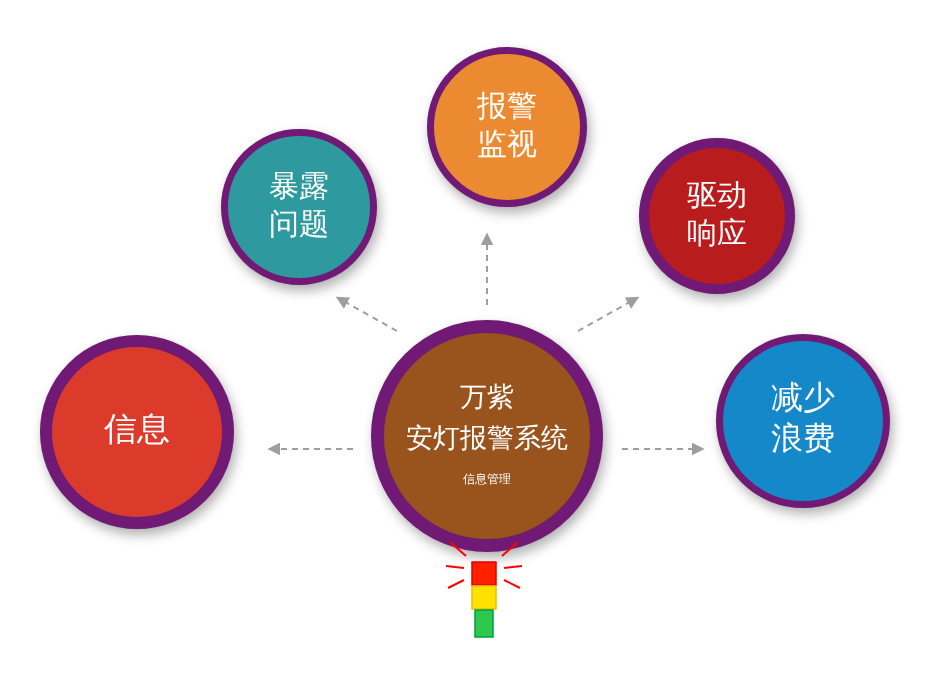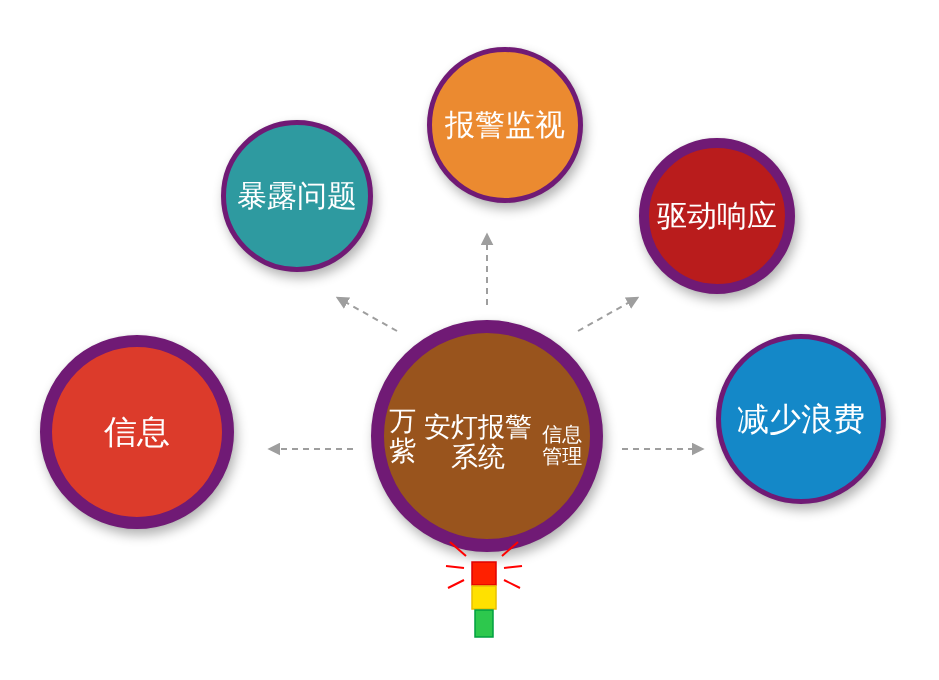--- a/index.html
+++ b/index.html
@@ -2,35 +2,36 @@
 <html><head>
 <meta charset="utf-8">
 <style>
   html,body{margin:0;padding:0;background:#ffffff;}
   .stage{
     position:relative;width:939px;height:680px;background:#ffffff;overflow:hidden;
     font-family:"DejaVu Sans","Liberation Sans",sans-serif;
   }
   svg.arrows{position:absolute;left:0;top:0;z-index:1;}
   .circle{
-    position:absolute;border-radius:50%;display:flex;flex-direction:row;
+    position:absolute;border-radius:50%;display:flex;flex-direction:column;
     align-items:center;justify-content:center;text-align:center;color:#ffffff;
-    border:5px solid #701a75;z-index:2;
+    border:7px solid #701a75;z-index:2;
     box-shadow:3px 6px 12px rgba(0,0,0,0.30), 0 0 2px rgba(0,0,0,0.08);
+    font-family:Liberation Mono, monospace;
   }
   .sat span{display:block;line-height:1.28;}
   .sat-orange{left:427px;top:47px;width:146px;height:146px;font-size:30px;}
-  .sat-teal{left:221px;top:120px;width:142px;height:142px;font-size:30px;justify-content:center;}
+  .sat-teal{left:221px;top:129px;width:142px;height:142px;font-size:30px;justify-content:center;}
   .sat-slate{left:639px;top:138px;width:136px;height:136px;border-width:10px;font-size:30px;}
   .sat-red{left:40px;top:335px;width:170px;height:170px;border-width:12px;font-size:33px;gap:36px;}
   .sat-blue{left:716px;top:334px;width:160px;height:160px;font-size:32px;}
   .center-circle{left:371px;top:320px;width:206px;height:206px;border-width:13px;}
   .center-circle .c1{font-size:27px;line-height:1.1;}
   .center-circle .c2{font-size:27px;line-height:1.1;margin-top:12px;}
-  .center-circle .c3{font-size:20px;line-height:1.1;margin-top:18px;}
+  .center-circle .c3{font-size:12px;line-height:1.1;margin-top:18px;}
   svg.andon{position:absolute;left:430px;top:535px;z-index:3;}
 </style>
 </head>
 <body>
 
 <div class="stage">
 
   <svg class="arrows" width="939" height="680">
     <defs>
       <marker id="ah" viewBox="0 0 10 10" refX="8" refY="5" markerWidth="6.5" markerHeight="6.5" orient="auto">

